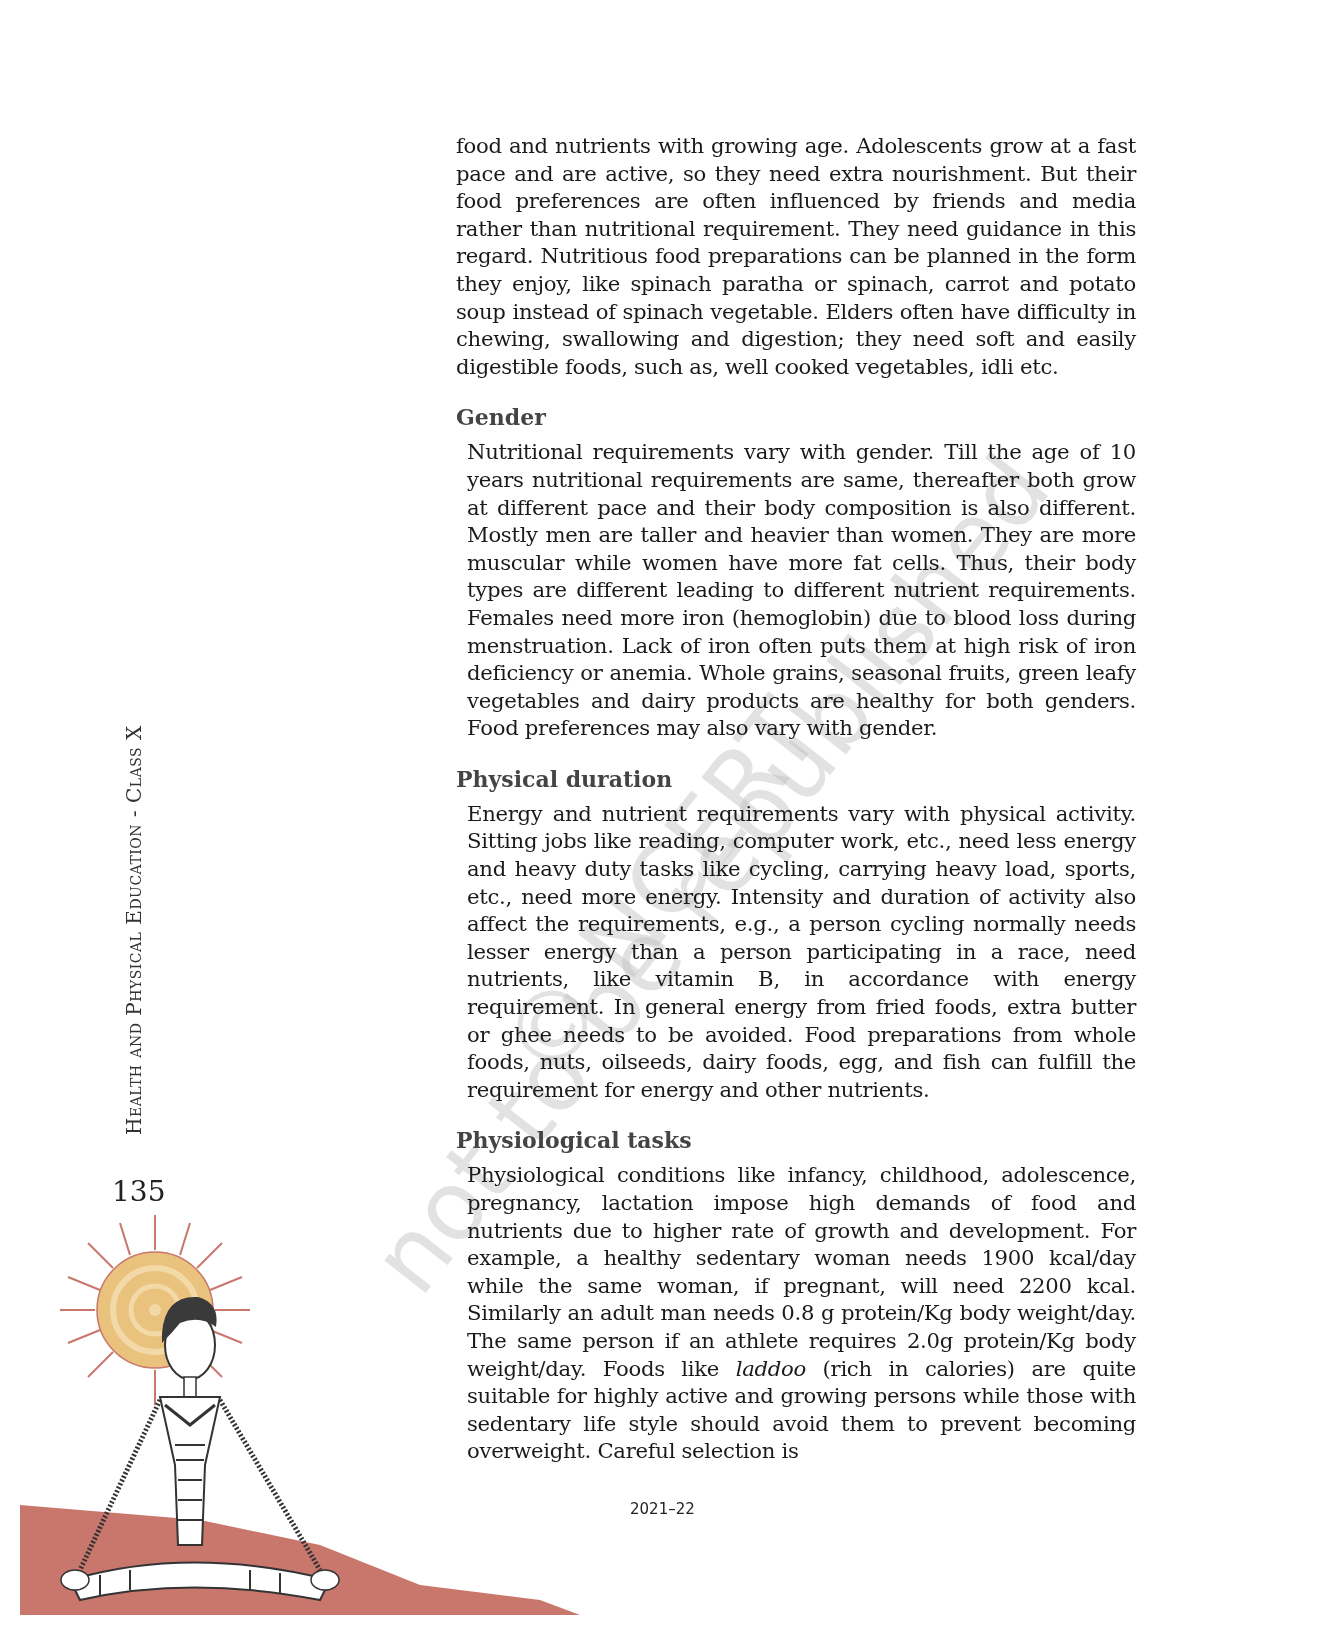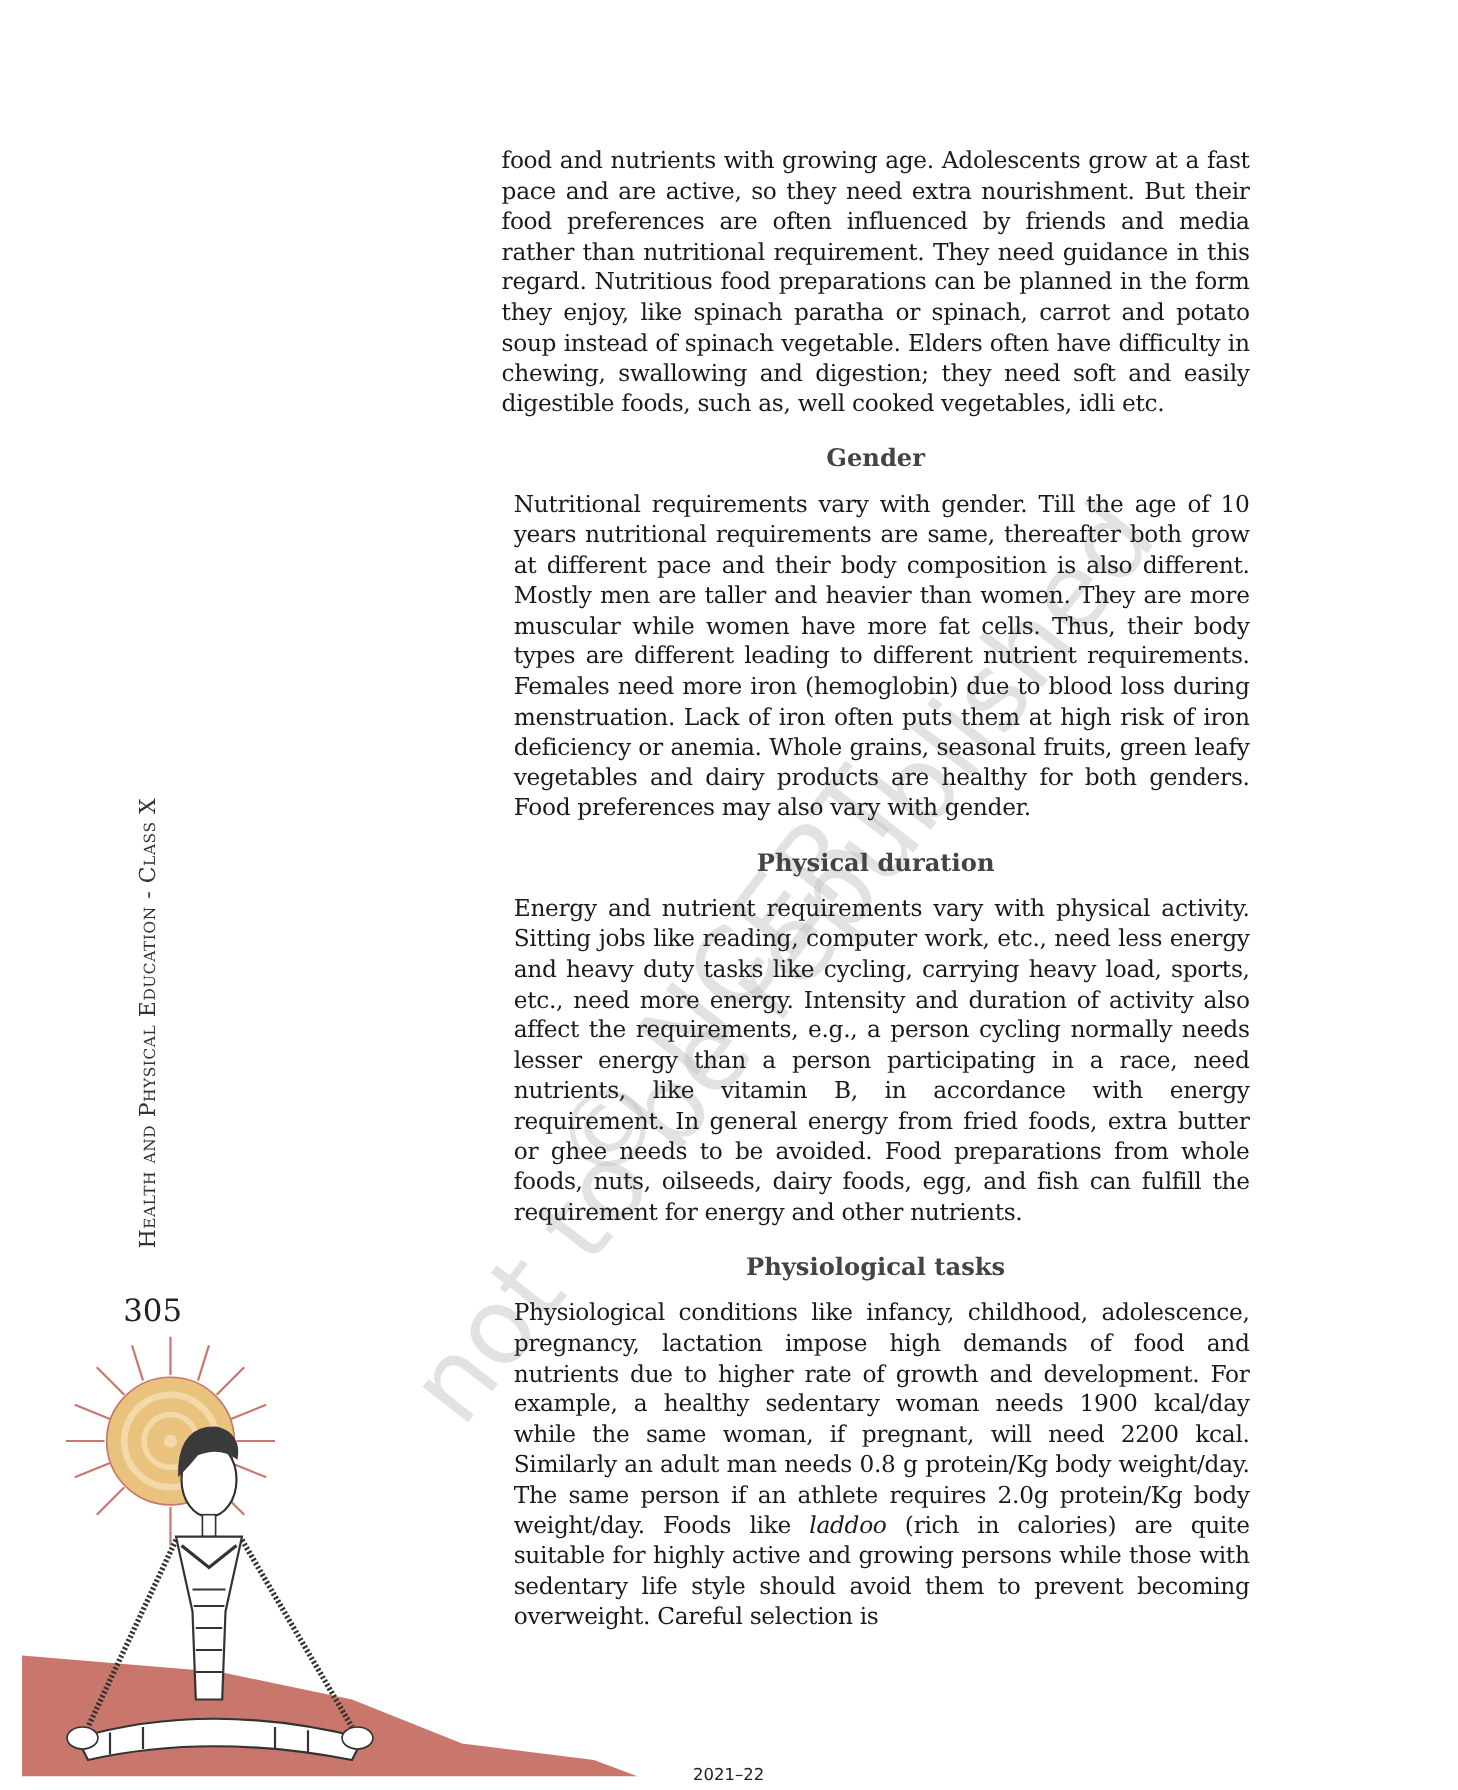--- a/index.html
+++ b/index.html
@@ -1,41 +1,41 @@
 <!DOCTYPE html>
 <html><head>
 <meta charset="utf-8">
 <style>
   html, body { margin:0; padding:0; background:#ffffff; }
   body { width:1325px; height:1627px; position:relative; overflow:hidden; font-family:"DejaVu Serif", serif; color:#1a1a1a; }
   .column { position:absolute; left:456px; top:132px; width:680px; }
   .para { font-family:"DejaVu Serif", serif; font-size:21.2px; line-height:27.6px; text-align:justify; margin:0; letter-spacing:-0.3px; }
-  .heading { font-family:"DejaVu Serif", serif; font-weight:bold; font-size:22px; color:#444; margin:12px; line-height:30px;text-align:center; }
+  .heading { font-family:"DejaVu Serif", serif; font-weight:bold; font-size:22px; color:#444; margin:0; line-height:30px; }
   .sec-gender { margin-top:22px; }
   .sec { margin-top:22px; }
   .heading + .para { margin-top:6px;margin-left:11px; }
   .side-title { position:absolute; left:122px; top:1135px; transform-origin:0 0; transform:rotate(-90deg); font-family:"DejaVu Serif", serif; font-size:20px; letter-spacing:0.5px; color:#333; white-space:nowrap; font-variant:small-caps; }
   .page-num { position:absolute; left:112px; top:1175px; font-family:"DejaVu Serif", serif; font-size:28px; color:#222; }
-  .footer-year { position:absolute; left:630px; top:1604px; font-family:"DejaVu Sans", sans-serif; font-size:15px; color:#222; }
+  .footer-year { position:absolute; left:630px; top:1500px; font-family:"DejaVu Sans", sans-serif; font-size:15px; color:#222; }
   .watermark { position:absolute; left:330px; top:560px; width:760px; height:700px; pointer-events:none; }
   .watermark span { position:absolute; font-family:"DejaVu Sans", sans-serif; color:rgba(190,190,190,0.45); white-space:nowrap; transform-origin:0 0; }
   .wm1 { left:20px; top:685px; transform:rotate(-52deg); font-size:96px; }
   .wm2 { left:150px; top:470px; transform:rotate(-52deg); font-size:96px; }
   .illustration { position:absolute; left:20px; top:1215px; width:560px; height:400px; }
 </style>
 </head>
 <body>
 
 <div class="watermark">
   <span class="wm1">not to be republished</span>
   <span class="wm2">© NCERT</span>
 </div>
 
 <div class="side-title">Health and Physical Education - Class X</div>
-<div class="page-num">305</div>
+<div class="page-num">135</div>
 
 <div class="column">
   <p class="para">food and nutrients with growing age. Adolescents grow at a fast pace and are active, so they need extra nourishment. But their food preferences are often influenced by friends and media rather than nutritional requirement. They need guidance in this regard. Nutritious food preparations can be planned in the form they enjoy, like spinach paratha or spinach, carrot and potato soup instead of spinach vegetable. Elders often have difficulty in chewing, swallowing and digestion; they need soft and easily digestible foods, such as, well cooked vegetables, idli etc.</p>
 
   <div class="sec-gender">
     <h3 class="heading">Gender</h3>
     <p class="para">Nutritional requirements vary with gender. Till the age of 10 years nutritional requirements are same, thereafter both grow at different pace and their body composition is also different. Mostly men are taller and heavier than women. They are more muscular while women have more fat cells. Thus, their body types are different leading to different nutrient requirements. Females need more iron (hemoglobin) due to blood loss during menstruation. Lack of iron often puts them at high risk of iron deficiency or anemia. Whole grains, seasonal fruits, green leafy vegetables and dairy products are healthy for both genders. Food preferences may also vary with gender.</p>
   </div>
 
   <div class="sec">

